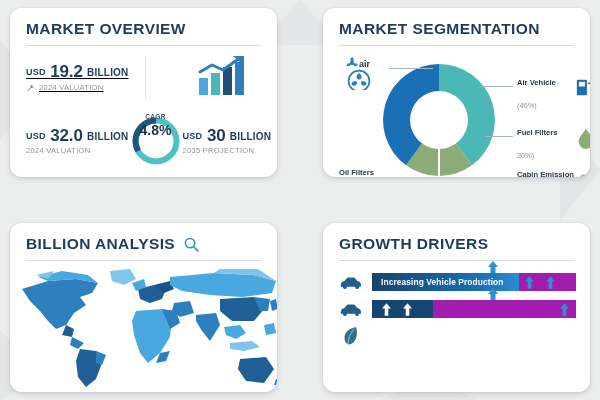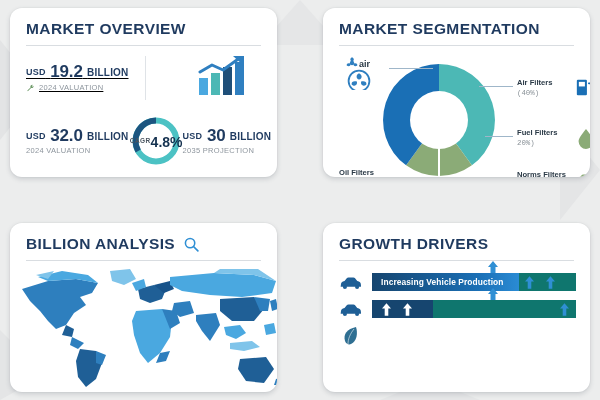--- a/index.html
+++ b/index.html
@@ -120,23 +120,23 @@
   .ring-wrap {
     position: relative;
     width: 54px;
     height: 54px;
     flex: none;
   }
   .ring-text {
     position: absolute;
     inset: 0;
     display: flex;
-    flex-direction: row;
-    align-items: center;
-    justify-content: flex-end;
+    flex-direction: column;
+    align-items: center;
+    justify-content: flex-start;
     line-height: 1;
   }
   .ring-label {
     font-size: 6.5px;
     font-weight: bold;
     color: #4a5560;
     letter-spacing: 0.4px;
   }
   .ring-value {
     font-size: 14px;
@@ -170,22 +170,21 @@
     font-weight: bold;
     color: #2b3a47;
     line-height: 1.35;
     white-space: nowrap;
   }
   .seg-pct {
     display: block;
     font-weight: normal;
     color: #8a9298;
     font-size: 7.4px;
-    margin-top: 1px;
-    font-family: Liberation Mono, monospace;
+    margin-top: 13px;
   }
   .seg-icon { position: absolute; }
   .leader {
     position: absolute;
     height: 1px;
     background: #9fb6c9;
   }
 
   
   #map-holder {
@@ -204,21 +203,21 @@
     align-items: center;
     gap: 9px;
     margin-bottom: 9px;
     height: 18px;
   }
   .driver-icon { flex: none; width: 24px; display: flex; justify-content: center; }
   .driver-bar {
     position: relative;
     flex: 1;
     height: 18px;
-    background: #0f766e;
+    background: #a21caf;
     display: flex;
     align-items: center;
     overflow: hidden;
   }
   .driver-fill {
     position: absolute;
     left: 0; top: 0; bottom: 0;
     background: linear-gradient(to right, #16456f 0%, #1a6fb5 72%, #2a8bd4 100%);
   }
   .driver-text {
@@ -364,21 +363,21 @@
               <path d="M11 3.2 C14.4 4.6 14.6 8.6 11 9.6 C8 8.8 7.6 4.8 11 3.2Z"></path>
               <path d="M18.4 14.4 C15.6 17.2 12.2 15.2 13.1 11.6 C16 10.6 18.8 11.6 18.4 14.4Z"></path>
               <path d="M3.6 14.4 C3.2 11.6 6 10.6 8.9 11.6 C9.8 15.2 6.4 17.2 3.6 14.4Z"></path>
             </g>
           </g>
         </svg>
       </div>
       <div class="leader" style="left:50px; top:18px; width:44px;"></div>
 
       <div class="seg-label" style="left:178px; top:28px;">
-        <span>Air Filters</span>
+        <span>Air Vehicle</span>
         <span class="seg-pct">(40%)</span>
       </div>
       <div class="leader" style="left:140px; top:36px; width:34px;"></div>
       <div class="seg-icon" style="left:236px; top:26px;">
         <svg width="22" height="22" viewBox="0 0 24 24">
           <rect x="2" y="4" width="11" height="17" rx="1.2" fill="#1a6fb5"></rect>
           <rect x="4.2" y="6.4" width="6.6" height="5" fill="#ffffff"></rect>
           <path d="M15 8 h3 a2 2 0 0 1 2 2 v6 a1.6 1.6 0 0 0 3 0 V9 l-2.6-3" fill="none" stroke="#1a6fb5" stroke-width="1.8" stroke-linecap="round"></path>
         </svg>
       </div>
@@ -388,21 +387,21 @@
         <span class="seg-pct">20%)</span>
       </div>
       <div class="leader" style="left:146px; top:86px; width:28px;"></div>
       <div class="seg-icon" style="left:238px; top:78px;">
         <svg width="18" height="22" viewBox="0 0 18 22">
           <path d="M9 1 C13.6 7 16.4 10.2 16.4 13.6 A7.4 7.4 0 0 1 1.6 13.6 C1.6 10.2 4.4 7 9 1Z" fill="#8bab77"></path>
         </svg>
       </div>
 
       <div class="seg-label" style="left:178px; top:120px;">
-        <span>Norms Filters</span>
+        <span>Cabin Emission</span>
         <span class="seg-pct">10%)</span>
       </div>
       <div class="leader" style="left:140px; top:132px; width:34px;"></div>
       <div class="seg-icon" style="left:234px; top:122px;">
         <svg width="26" height="16" viewBox="0 0 26 16">
           <path d="M2 11 q0-4 4-4.6 l2.4-3 q.6-.8 1.8-.8 h5.4 q1.2 0 1.8.8 l2.4 3 q4 .6 4 4.6 v1.6 h-22Z" fill="#8bab77"></path>
           <circle cx="6.4" cy="12.8" r="2.2" fill="#8bab77"></circle>
           <circle cx="19.6" cy="12.8" r="2.2" fill="#8bab77"></circle>
         </svg>
       </div>

